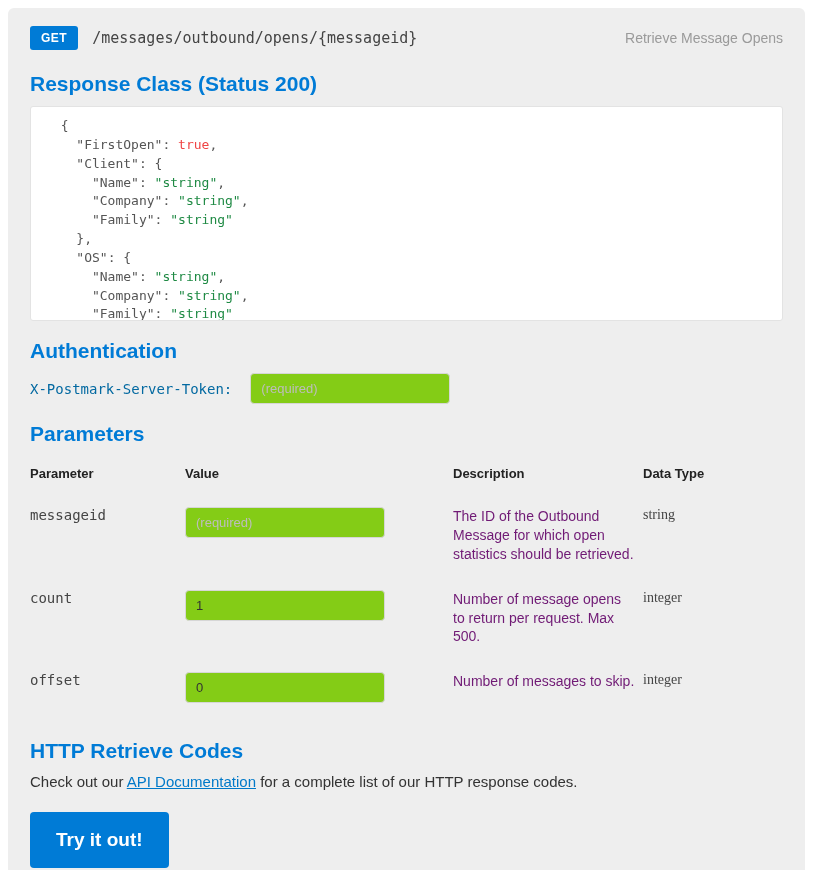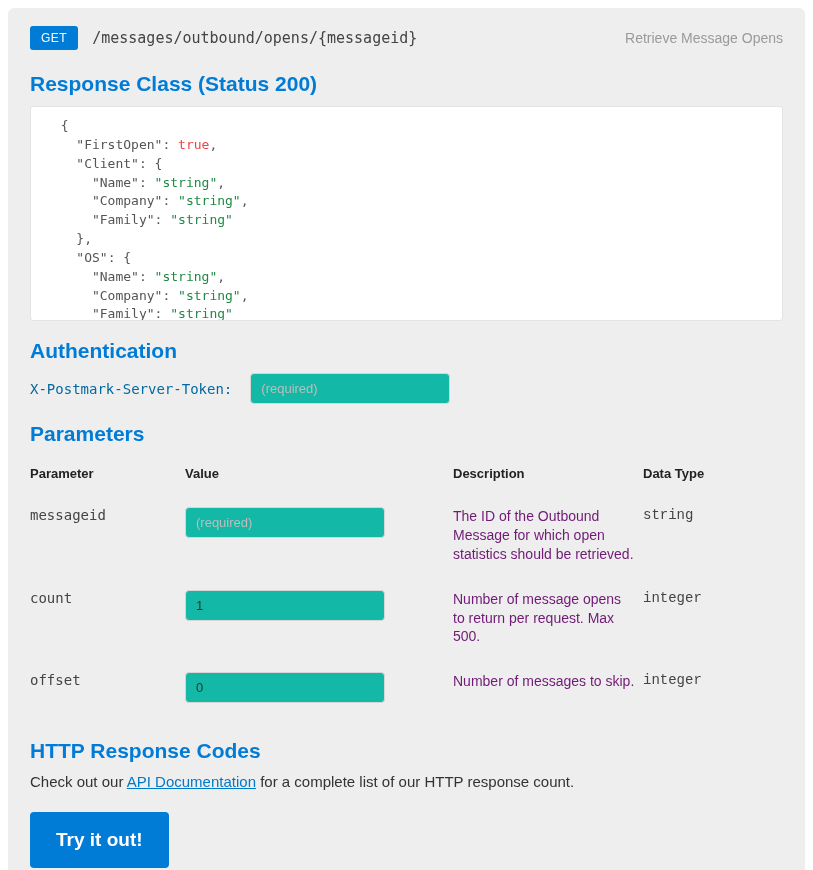--- a/index.html
+++ b/index.html
@@ -24,21 +24,21 @@
     margin-bottom: 22px;
   }
   .endpoint-left {
     display: flex;
     align-items: center;
     gap: 14px;
   }
   .method-badge {
     background: #007bd6;
     color: #fff;
-    font-weight: 400;
+    font-weight: 700;
     font-size: 12px;
     letter-spacing: 0.5px;
     padding: 5px 11px;
     border-radius: 3px;
   }
   .endpoint-path {
     font-family: "SFMono-Regular", Consolas, Menlo, monospace;
     font-size: 15px;
     color: #444;
   }
@@ -74,21 +74,21 @@
     align-items: center;
     gap: 18px;
     margin-top: 10px;
   }
   .mono-label {
     font-family: "SFMono-Regular", Consolas, Menlo, monospace;
     font-size: 14px;
     color: #0369a1;
   }
   input[type=text] {
-    background: #14b8a6;
+    background: #84cc16;
     border: 1px solid #d6d6d6;
     border-radius: 4px;
     padding: 7px 10px;
     font-size: 13px;
     color: #333;
     width: 200px;
   }
   input[type=text]::placeholder { color: #bdbdbd; }
   .param-input { width: 248px; }
   table.params {
@@ -104,21 +104,21 @@
     padding: 10px 8px 18px 0;
   }
   table.params td {
     vertical-align: top;
     padding: 8px 8px 18px 0;
     font-size: 14px;
   }
   .col-param { width: 155px; }
   .col-value { width: 268px; }
   .col-desc { width: 190px; font-weight: 400; color: #701a75; line-height: 1.35; }
-  .col-type { font-family: Liberation Mono, monospace; font-size: 14px; color: #444; }
+  .col-type { font-family: Liberation Serif, serif; font-size: 14px; color: #444; }
   .mono-cell { font-family: "SFMono-Regular", Consolas, Menlo, monospace; font-size: 14px; color: #444; margin-left: 16px; }
   .resp-text {
     font-size: 15px;
     color: #333;
     margin: 6px 0 22px 0;
   }
   .resp-text a { color: #0079c9; text-decoration: underline; }
   .try-btn {
     background: #007bd6;
     color: #fff;
@@ -189,20 +189,20 @@
         </tr>
         <tr>
           <td class="mono-cell">offset</td>
           <td><input type="text" class="param-input" value="0" style=""></td>
           <td class="col-desc">Number of messages to skip.</td>
           <td class="col-type">integer</td>
         </tr>
       </tbody>
   </table>
 
-  <h3 class="section">HTTP Response Codes</h3>
+  <h3 class="section">HTTP Retrieve Codes</h3>
   <p class="resp-text">
-    <span>Check out our </span><a href="#">API Documentation</a><span> for a complete list of our HTTP response count.</span>
+    <span>Check out our </span><a href="#">API Documentation</a><span> for a complete list of our HTTP response codes.</span>
   </p>
 
   <button class="try-btn">Try it out!</button>
 
 </div>
 
 </body></html>

